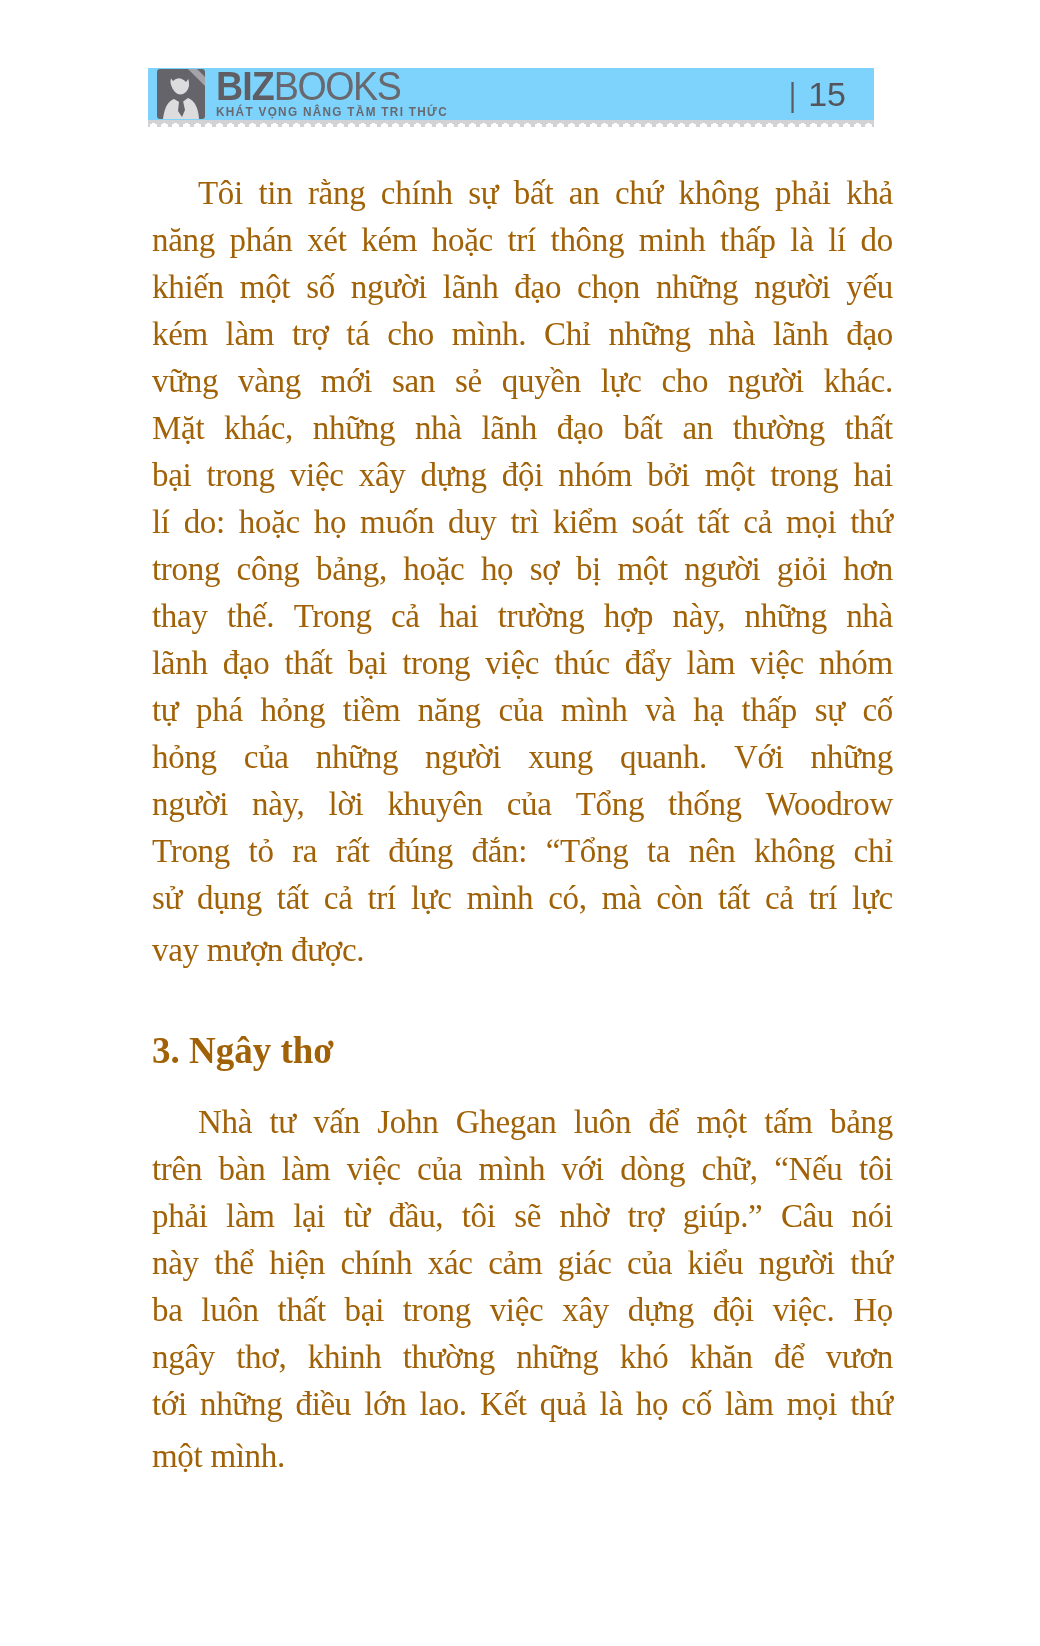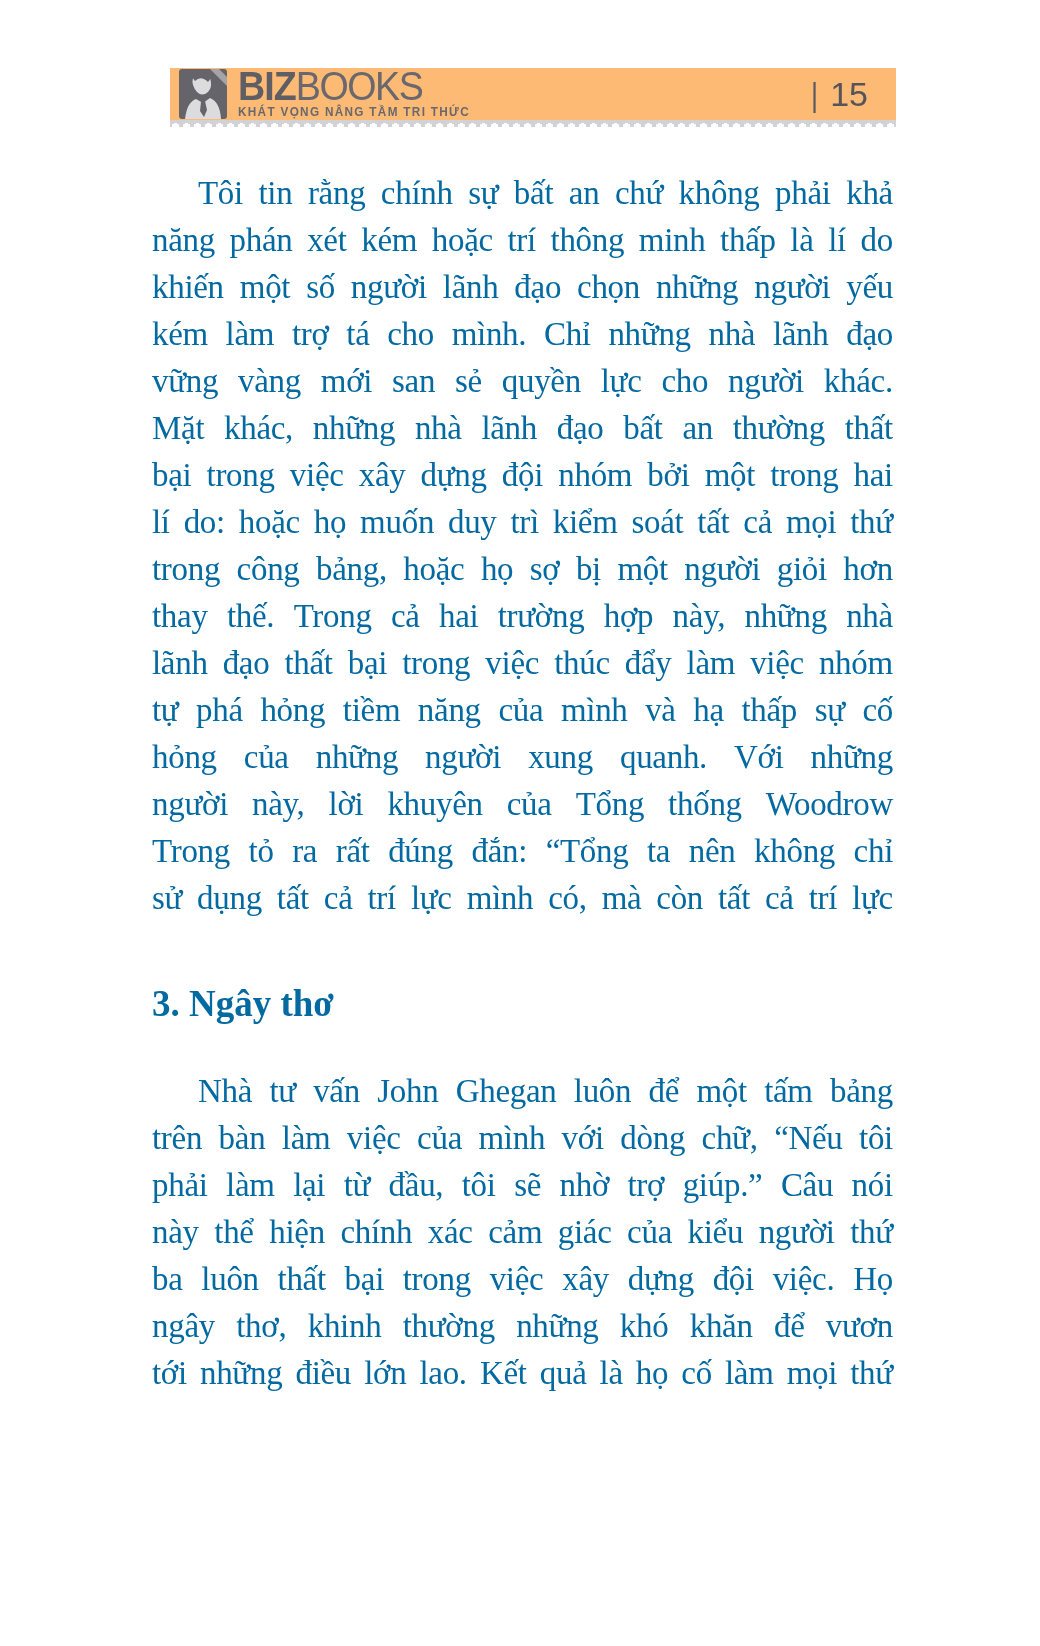--- a/index.html
+++ b/index.html
@@ -6,22 +6,22 @@
   .page{
     position:relative;
     width:1040px;height:1646px;
     background:#ffffff;
     overflow:hidden;
     font-family:"Liberation Serif","DejaVu Serif",serif;
   }
 
   
   .header{
-    position:absolute;left:170px;top:68px;width:726px;height:52px;
-    background:#fdba74;
+    position:absolute;left:148px;top:68px;width:726px;height:52px;
+    background:#7dd3fc;
     display:flex;align-items:center;
   }
   .scallops{
     position:absolute;left:0;top:52px;width:100%;height:7px;
     background-image:radial-gradient(circle 4px at 50% 100%, #ffffff 97%, #d2d2d4 100%);
     background-size:11px 7px;
     background-repeat:repeat-x;
   }
   .logo-box{
     width:48px;height:50px;margin-left:9px;flex:0 0 auto;
@@ -48,33 +48,33 @@
     font-family:"Liberation Sans","DejaVu Sans",sans-serif;
     font-size:34px;color:#54545a;
     display:flex;align-items:center;gap:11px;
     white-space:nowrap;
   }
   .pageno .sep{font-weight:400;color:#5a5a60;transform:scaleX(.8);}
 
   
   .content{
     position:absolute;left:152px;top:175px;width:741px;
-    color:#0369a1;
+    color:#a16207;
     font-size:33px;letter-spacing:-0.3px;
   }
   .tline{
     display:flex;justify-content:space-between;
     height:47px;align-items:baseline;
   }
   .tline span{white-space:pre;}
   .tline.indent{padding-left:46px;}
   .tline.last{display:block;line-height:47px;}
   .heading{
     font-weight:700;font-size:37px;line-height:47px;
-    margin:53px 0 46px 0;
+    margin:53px 0 30px 0;
     letter-spacing:0;
   }
 </style>
 </head>
 <body>
 
 <div class="page">
 
   <div class="header">
     <div class="logo-box">
@@ -298,20 +298,21 @@
           <span>lực</span>
           <span>mình</span>
           <span>có,</span>
           <span>mà</span>
           <span>còn</span>
           <span>tất</span>
           <span>cả</span>
           <span>trí</span>
           <span>lực</span>
         </div>
+        <div class="tline last">vay mượn được.</div>
       </div>
     <div class="heading">3. Ngây thơ</div>
     <div>
         <div class="tline indent">
           <span>Nhà</span>
           <span>tư</span>
           <span>vấn</span>
           <span>John</span>
           <span>Ghegan</span>
           <span>luôn</span>
@@ -392,16 +393,17 @@
           <span>lao.</span>
           <span>Kết</span>
           <span>quả</span>
           <span>là</span>
           <span>họ</span>
           <span>cố</span>
           <span>làm</span>
           <span>mọi</span>
           <span>thứ</span>
         </div>
+        <div class="tline last">một mình.</div>
       </div>
   </div>
 
 </div>
 
 </body></html>

